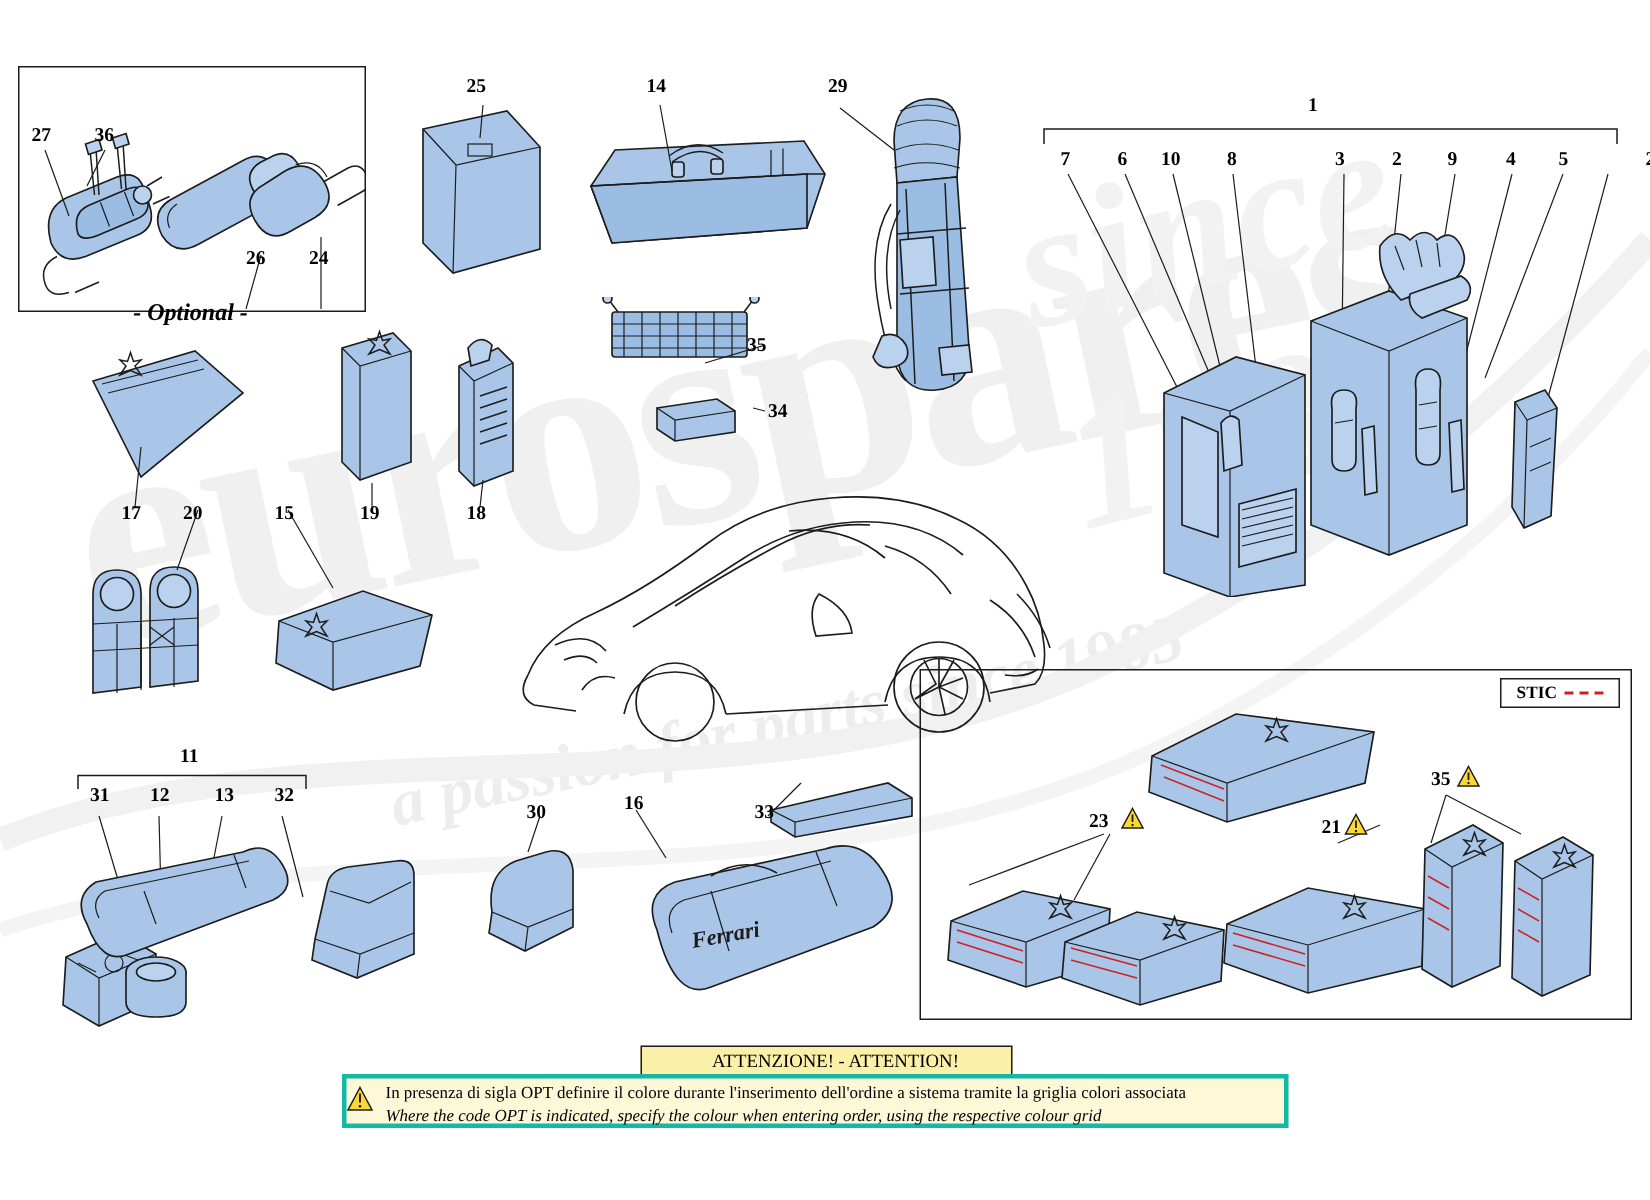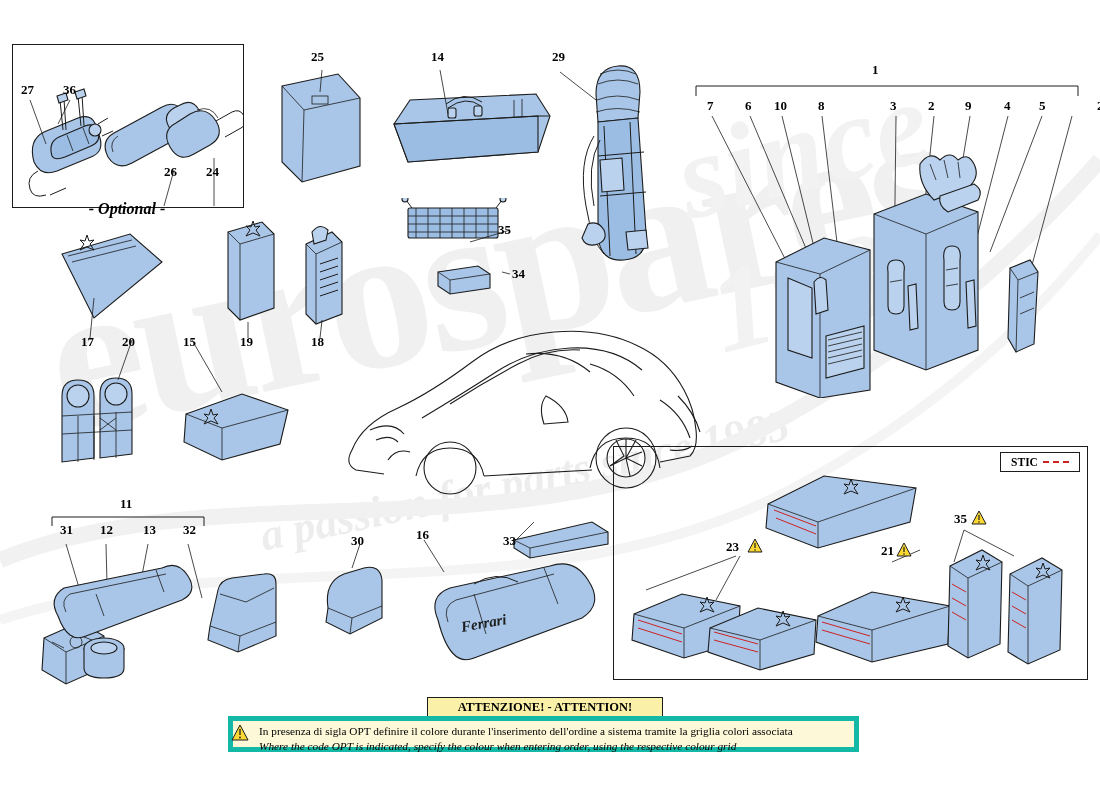--- a/index.html
+++ b/index.html
@@ -34,22 +34,22 @@
 
   
   .optbox{position:absolute;left:12px;top:44px;width:230px;height:162px;border:1px solid #1c1c1c;background:transparent;}
   .optlabel{position:absolute;left:12px;top:200px;width:230px;text-align:center;font-size:16px;font-style:italic;font-weight:bold;}
 
   .sticbox{position:absolute;left:613px;top:446px;width:473px;height:232px;border:1px solid #1c1c1c;}
   .sticlegend{position:absolute;left:1000px;top:452px;width:78px;height:18px;border:1px solid #1c1c1c;background:#fff;display:flex;align-items:center;justify-content:center;gap:5px;font-size:11.5px;font-weight:bold;}
   .sticdash{width:26px;height:0;border-top:2px dashed #cc2222;}
 
   
-  .attn-title{position:absolute;left:427px;top:697px;width:234px;height:19px;border:1px solid #1c1c1c;background:#fbf0a8;display:flex;align-items:center;justify-content:center;font-size:12.5px;font-weight:bold;color:#000;font-family:"Liberation Serif",serif;}
-  .attn-body{position:absolute;left:228px;top:716px;width:631px;height:36px;border:5px solid #14b8a6;background:#fdf8d8;font-size:11.3px;line-height:15px;padding:3px 6px 0 26px;box-sizing:border-box;}
+  .attn-title{position:absolute;left:427px;top:697px;width:234px;height:19px;border:1px solid #1c1c1c;background:#fbf0a8;display:flex;align-items:center;justify-content:center;font-size:12.5px;font-weight:normal;color:#000;font-family:"Liberation Serif",serif;padding-left:12px;}
+  .attn-body{position:absolute;left:228px;top:716px;width:631px;height:36px;border:3px solid #14b8a6;background:#fdf8d8;font-size:11.3px;line-height:15px;padding:3px 6px 0 26px;box-sizing:border-box;}
   .warn-tri{position:absolute;}
 
   .topbar{position:absolute;}
 </style>
 </head>
 <body>
 
 <div id="stage">
 
   <div class="wm wm1">eurospares</div>

